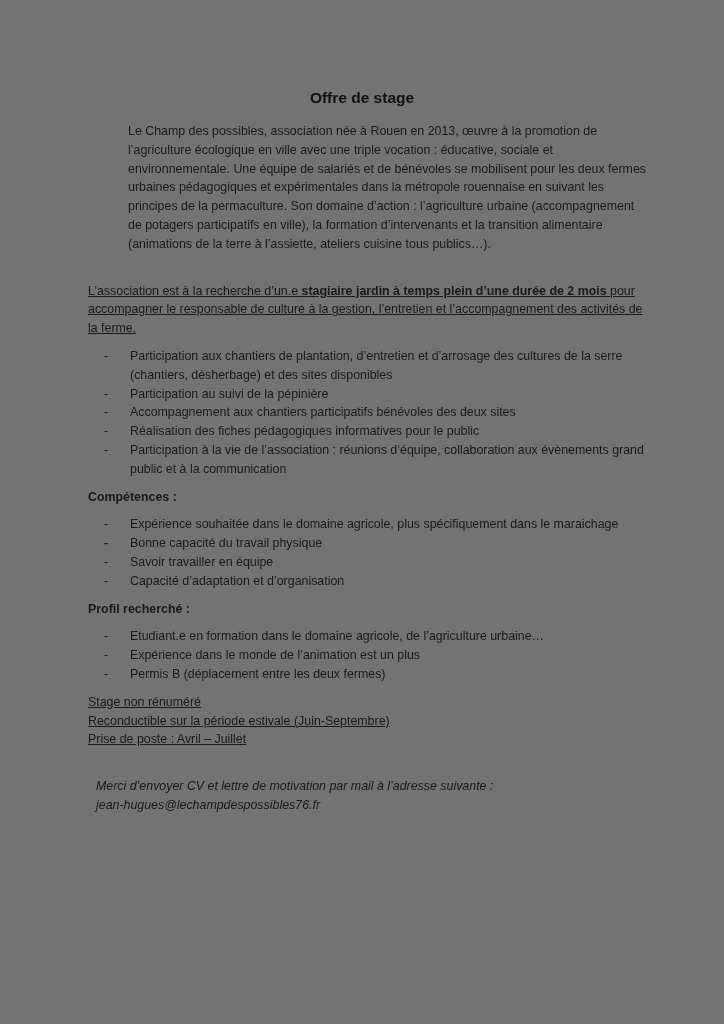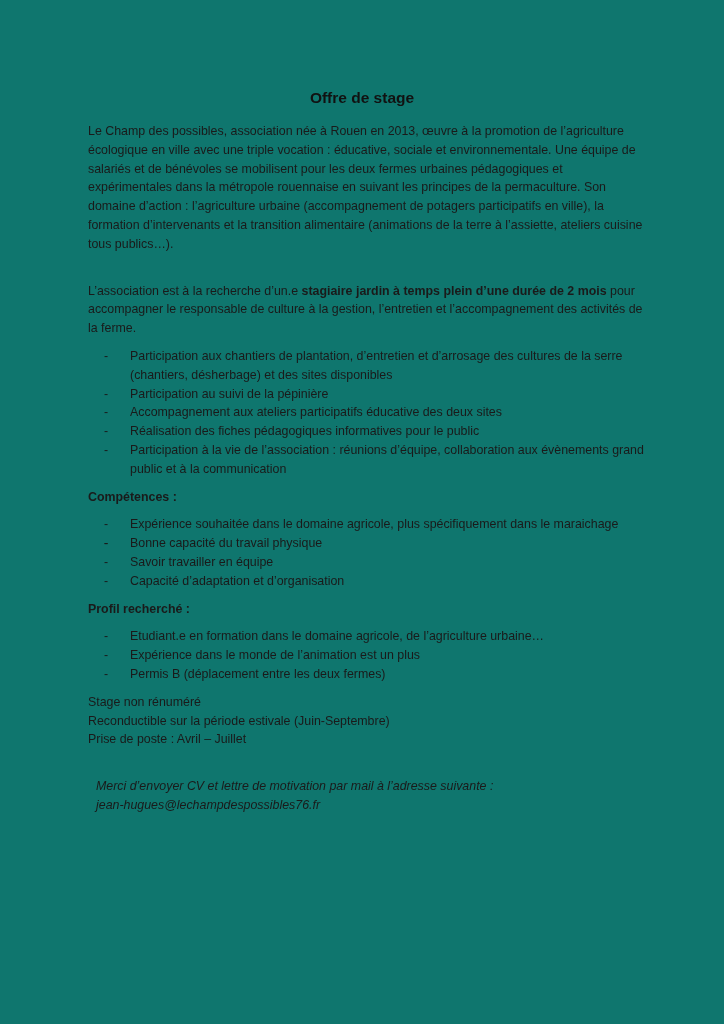--- a/index.html
+++ b/index.html
@@ -1,24 +1,24 @@
 <!DOCTYPE html>
 <html><head>
 <meta charset="utf-8">
 <style>
   html, body { margin: 0; padding: 0; background: #ffffff; }
   body { width: 724px; height: 1024px; overflow: hidden; position: relative;
          font-family: "Liberation Sans", "DejaVu Sans", sans-serif; color: #1a1a1a; }
-  .page { position: absolute; left: 0; top: 0; width: 724px; height: 1024px; background: #0f766e; }
+  .page { position: absolute; left: 0; top: 0; width: 724px; height: 1024px; background: #737373; }
   .title { position: absolute; left: 0; top: 89px; width: 724px; text-align: center;
            font-weight: bold; font-size: 15.5px; color: #111; }
   .content { position: absolute; left: 88px; top: 122px; width: 560px; font-size: 12.4px; line-height: 18.8px; }
   p { margin: 0; }
-  .mb1 { margin-bottom: 9px; }
-  .mb2 { margin-bottom: 28px; }
+  .mb1 { margin-bottom: 9px; text-decoration: underline; }
+  .mb2 { margin-bottom: 28px; margin-left: 40px; }
   .heading { font-weight: bold; margin-bottom: 9px; }
   ul.dash { list-style: none; margin: 0 0 9px 0; padding: 0; }
   ul.dash li { position: relative; padding-left: 42px; }
   ul.dash li .dash-mark { position: absolute; left: 16px; top: 0; }
   .spacer { height: 19px; }
   em { font-style: italic; margin-left: 8px; }
 </style>
 </head>
 <body>
 
@@ -28,21 +28,21 @@
   <div class="content">
     <p class="mb2">Le Champ des possibles, association née à Rouen en 2013, œuvre à la promotion de l’agriculture écologique en ville avec une triple vocation : éducative, sociale et environnementale. Une équipe de salariés et de bénévoles se mobilisent pour les deux fermes urbaines pédagogiques et expérimentales dans la métropole rouennaise en suivant les principes de la permaculture. Son domaine d’action : l’agriculture urbaine (accompagnement de potagers participatifs en ville), la formation d’intervenants et la transition alimentaire (animations de la terre à l’assiette, ateliers cuisine tous publics…).</p>
 
     <p class="mb1">
       <span>L’association est à la recherche d’un.e </span><strong>stagiaire jardin à temps plein d’une durée de 2 mois</strong><span> pour accompagner le responsable de culture à la gestion, l’entretien et l’accompagnement des activités de la ferme.</span>
     </p>
 
     <ul class="dash">
       <li><span class="dash-mark">-</span><span>Participation aux chantiers de plantation, d’entretien et d’arrosage des cultures de la serre (chantiers, désherbage) et des sites disponibles</span></li>
       <li><span class="dash-mark">-</span><span>Participation au suivi de la pépinière</span></li>
-      <li><span class="dash-mark">-</span><span>Accompagnement aux ateliers participatifs éducative des deux sites</span></li>
+      <li><span class="dash-mark">-</span><span>Accompagnement aux chantiers participatifs bénévoles des deux sites</span></li>
       <li><span class="dash-mark">-</span><span>Réalisation des fiches pédagogiques informatives pour le public</span></li>
       <li><span class="dash-mark">-</span><span>Participation à la vie de l’association : réunions d’équipe, collaboration aux évènements grand public et à la communication</span></li>
     </ul>
 
     <p class="heading">Compétences :</p>
     <ul class="dash">
       <li><span class="dash-mark">-</span><span>Expérience souhaitée dans le domaine agricole, plus spécifiquement dans le maraichage</span></li>
       <li><span class="dash-mark">-</span></li>
       <li><span class="dash-mark">-</span><span>Bonne capacité du travail physique</span></li>
       <li><span class="dash-mark">-</span><span>Savoir travailler en équipe</span></li>

